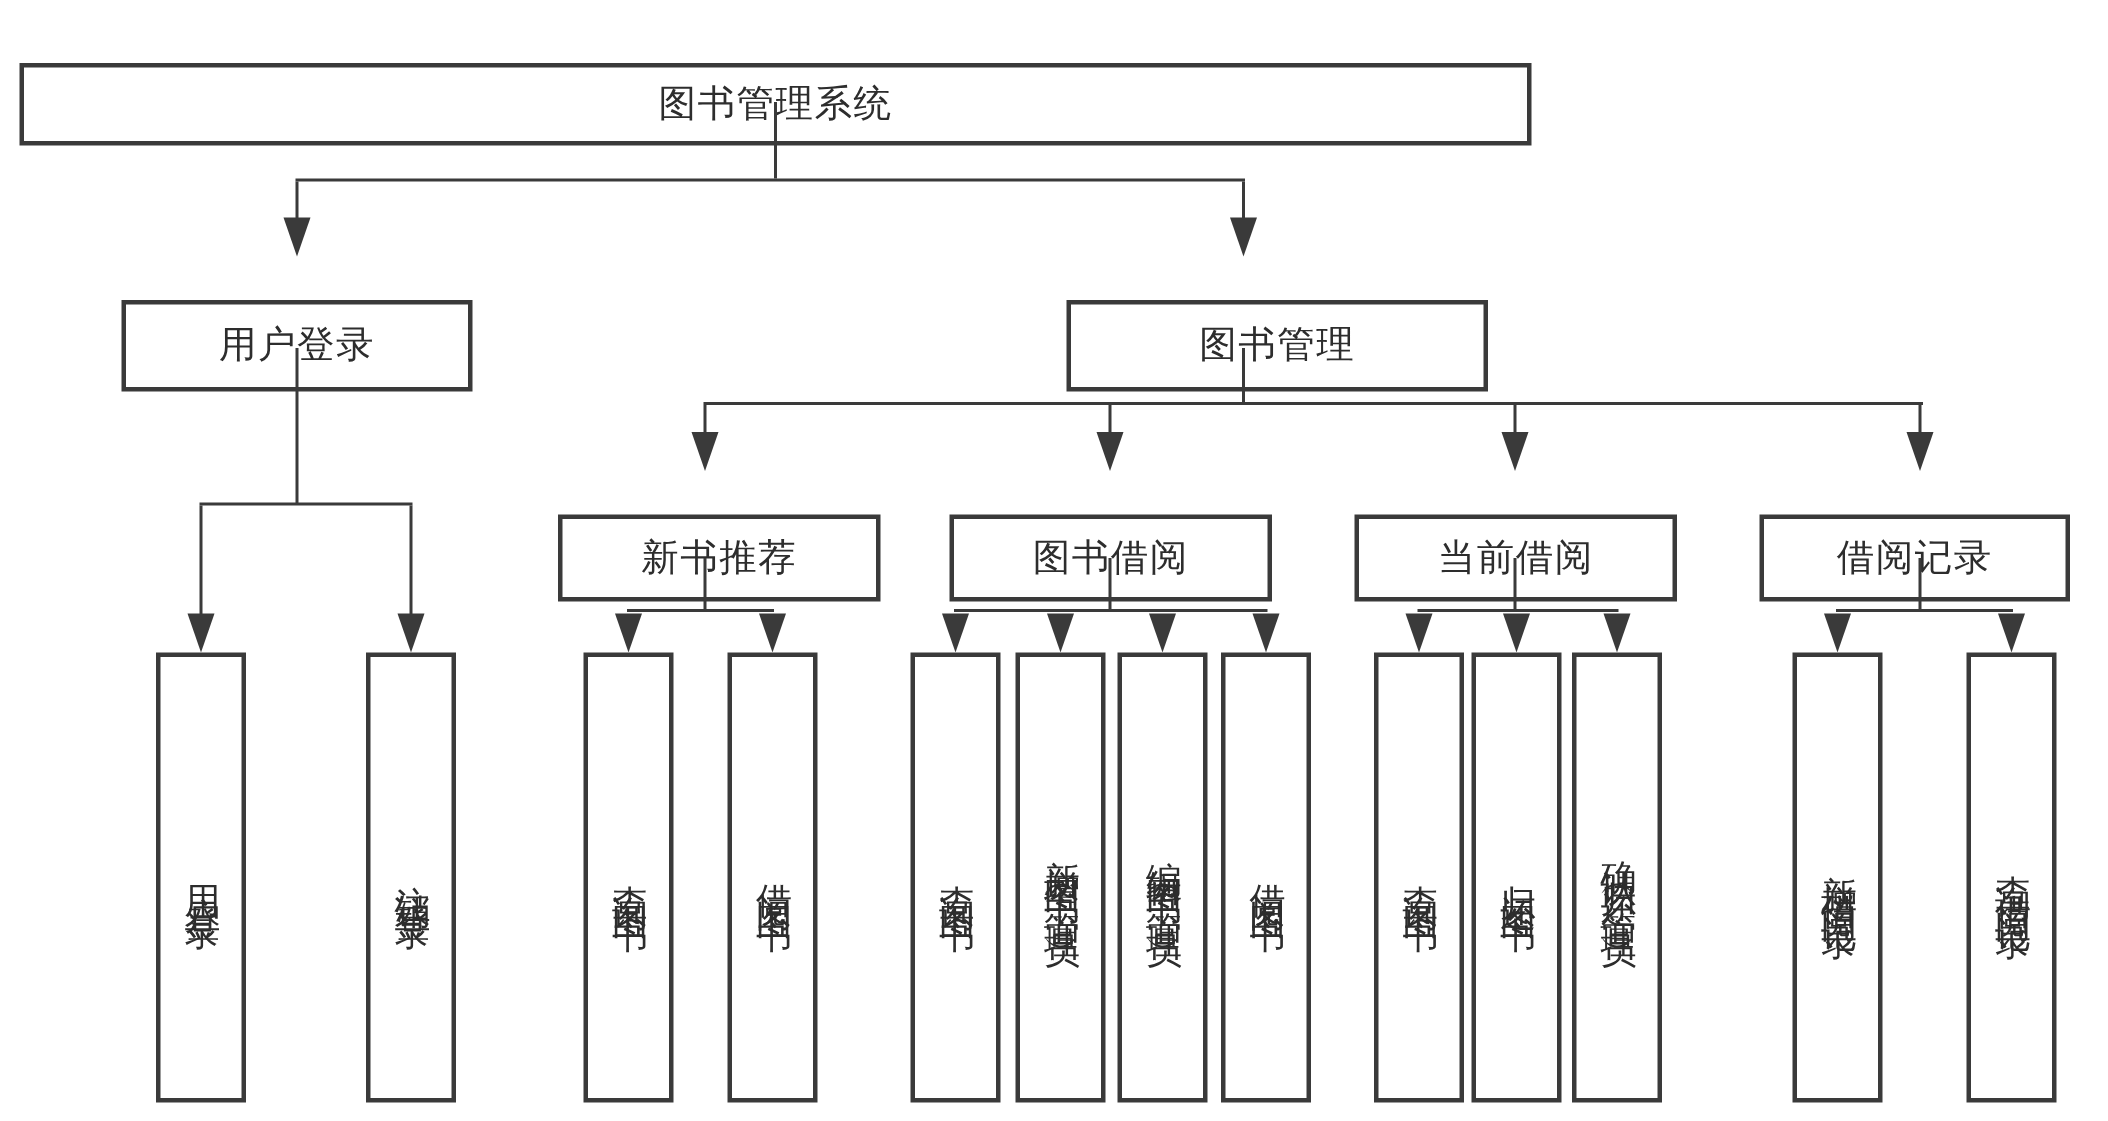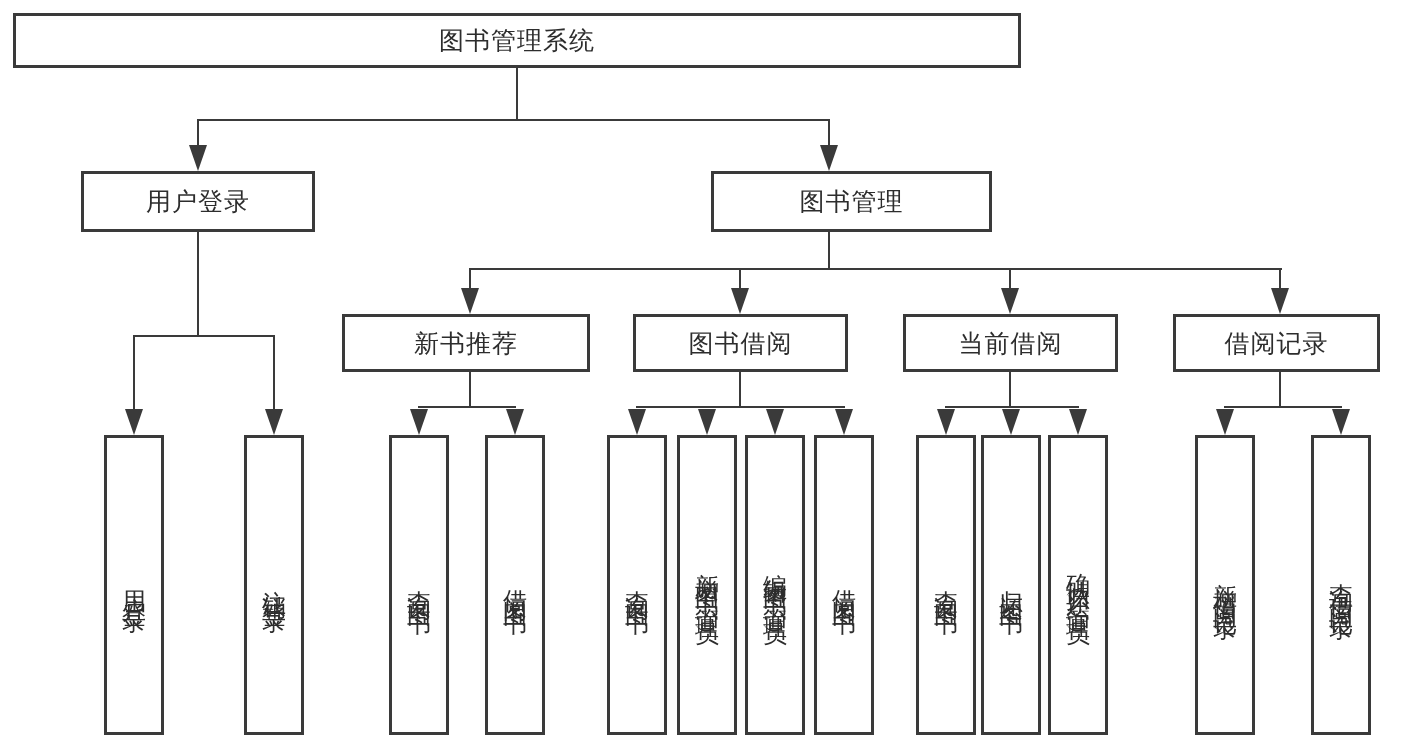--- a/index.html
+++ b/index.html
@@ -17,20 +17,21 @@
   }
   .hbox{
     position:absolute;
     box-sizing:border-box;
     border:3px solid var(--line);
     background:#ffffff;
     display:flex;align-items:center;justify-content:center;
     font-size:25px;line-height:1;text-align:center;
     letter-spacing:1px;
     color:var(--text);
+    margin-top:29px;
   }
   .vbox{
     position:absolute;
     box-sizing:border-box;
     border:3px solid var(--line);
     background:#ffffff;
     display:flex;align-items:center;justify-content:center;
     writing-mode:vertical-rl;
     text-orientation:mixed;
     font-size:24px;line-height:1;
@@ -82,21 +83,21 @@
   <div class="hl" style="left:469px;top:268px;width:813px"></div>
   <div class="vl" style="left:469px;top:270px;height:20px"></div>
   <div class="ar" style="left:461px;top:288px"></div>
   <div class="vl" style="left:739px;top:270px;height:20px"></div>
   <div class="ar" style="left:731px;top:288px"></div>
   <div class="vl" style="left:1009px;top:270px;height:20px"></div>
   <div class="ar" style="left:1001px;top:288px"></div>
   <div class="vl" style="left:1279px;top:270px;height:20px"></div>
   <div class="ar" style="left:1271px;top:288px"></div>
 
-  <div class="hbox" style="left:342px;top:314px;width:248px;height:58px">新书推荐</div>
+  <div class="hbox" style="left:372px;top:314px;width:215px;height:58px">新书推荐</div>
   <div class="hbox" style="left:633px;top:314px;width:215px;height:58px">图书借阅</div>
   <div class="hbox" style="left:903px;top:314px;width:215px;height:58px">当前借阅</div>
   <div class="hbox" style="left:1173px;top:314px;width:207px;height:58px">借阅记录</div>
 
   <div class="vl" style="left:469px;top:372px;height:35px"></div>
   <div class="hl" style="left:418px;top:406px;width:98px"></div>
   <div class="ar" style="left:410px;top:409px"></div>
   <div class="ar" style="left:506px;top:409px"></div>
 
   <div class="vl" style="left:739px;top:372px;height:35px"></div>

